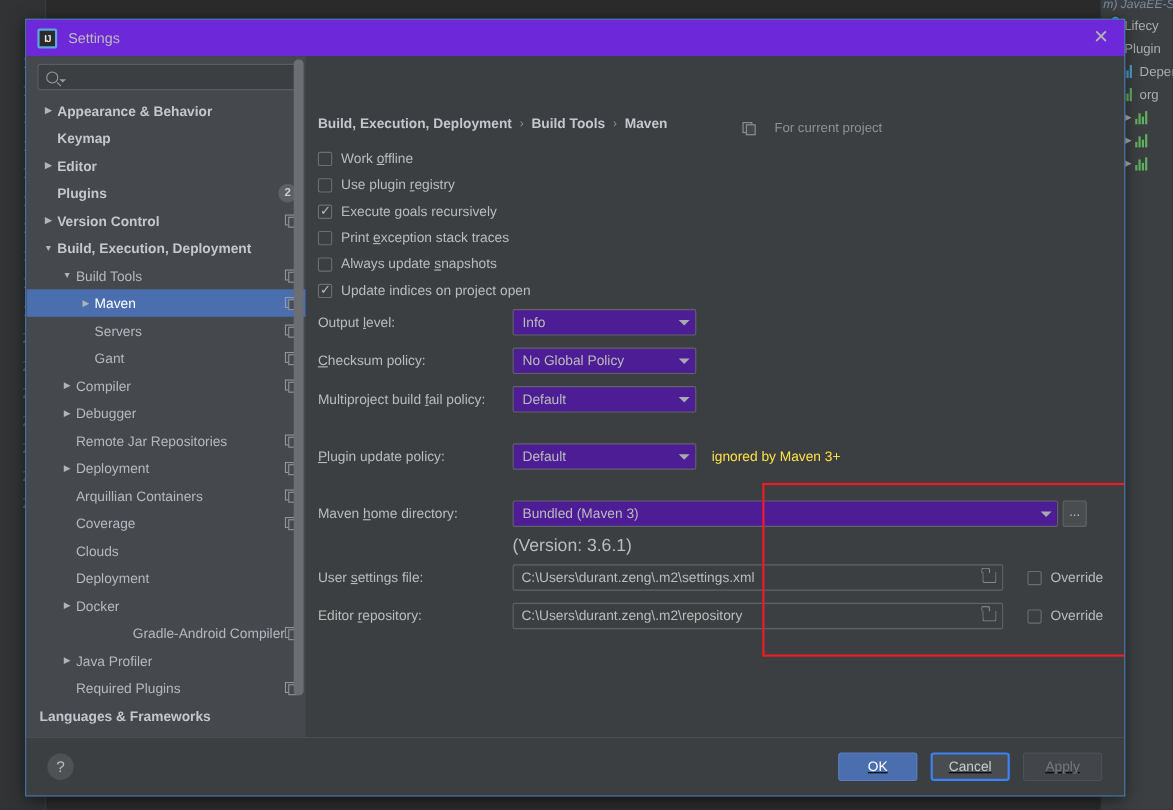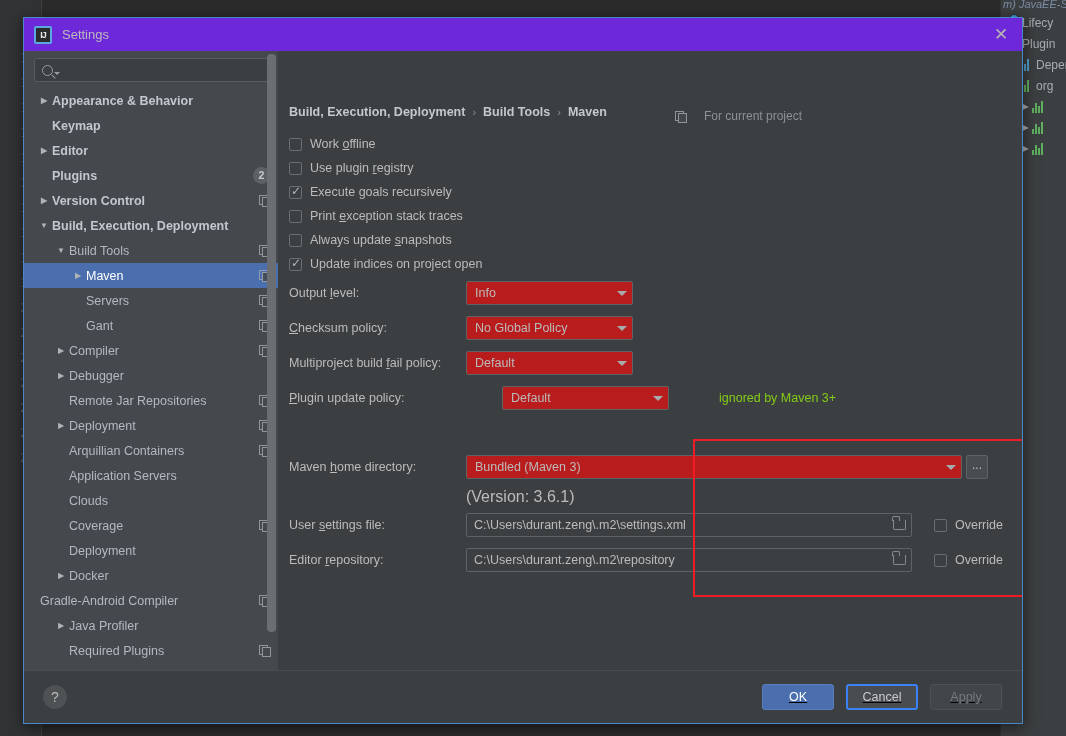--- a/index.html
+++ b/index.html
@@ -208,21 +208,21 @@
     content: '✓'; position: absolute; left: 1px; top: -3px;
     font-size: 12px; color: #b6babd; font-family: "DejaVu Sans", sans-serif;
   }
   .u { text-decoration: underline; }
 
   .field-row { position: absolute; left: 11px; display: flex; align-items: center; }
   .field-label {
     font-size: 12.5px; color: #bbbbbb; width: 177px; flex: none;
   }
   .combo {
-    height: 24px; background: #b91c1c; border: 1px solid #606366;
+    height: 24px; background: #4c1d95; border: 1px solid #606366;
     border-radius: 2px; display: flex; align-items: center;
     padding: 0 0 0 8px; color: #bbbbbb; font-size: 12.5px; cursor: default;
   }
   .combo .cv { flex: 1; overflow: hidden; white-space: nowrap; }
   .combo-arrow {
     width: 20px; flex: none; display: flex;
     align-items: center; justify-content: center;
   }
   .tri {
     width: 0; height: 0;
@@ -247,21 +247,21 @@
     content: ''; position: absolute; left: -1.3px; top: -4px;
     width: 6px; height: 4px;
     border: 1.3px solid #868a8d; border-bottom: none; border-radius: 2px 2px 0 0;
   }
   .ellipsis-btn {
     width: 22px; height: 24px; flex: none; margin-left: 4px;
     background: #4a4d4f; border: 1px solid #606366; border-radius: 2px;
     color: #bbbbbb; font-size: 12px; line-height: 18px; text-align: center;
     cursor: pointer;
   }
-  .hint { font-size: 12.5px; color: #84cc16; }
+  .hint { font-size: 12.5px; color: #fde047; }
   #version-note {
     position: absolute; left: 188px; top: 437px;
     font-size: 16px; color: #bbbbbb;
   }
   #red-highlight {
     position: absolute; left: 415px; top: 388px;
     width: 580px; height: 158px;
     border: 2px solid #ee1c25; pointer-events: none;
   }
 
@@ -479,40 +479,36 @@
             <span class="tree-label">Deployment</span>
             <span class="copy-ico"></span>
           </div>
           <div class="tree-item" style="padding-left: 29px;">
             <span class="tw"></span>
             <span class="tree-label">Arquillian Containers</span>
             <span class="copy-ico"></span>
           </div>
           <div class="tree-item" style="padding-left: 29px;">
             <span class="tw"></span>
-            <span class="tree-label">Application Servers</span>
+            <span class="tree-label">Coverage</span>
+            <span class="copy-ico"></span>
           </div>
           <div class="tree-item" style="padding-left: 29px;">
             <span class="tw"></span>
             <span class="tree-label">Clouds</span>
           </div>
           <div class="tree-item" style="padding-left: 29px;">
             <span class="tw"></span>
-            <span class="tree-label">Coverage</span>
-            <span class="copy-ico"></span>
-          </div>
-          <div class="tree-item" style="padding-left: 29px;">
-            <span class="tw"></span>
             <span class="tree-label">Deployment</span>
           </div>
           <div class="tree-item" style="padding-left: 29px;">
             <span class="tw">▶</span>
             <span class="tree-label">Docker</span>
           </div>
-          <div class="tree-item" style="">
+          <div class="tree-item" style=" text-align: right;">
             <span class="tw"></span>
             <span class="tree-label">Gradle-Android Compiler</span>
             <span class="copy-ico"></span>
           </div>
           <div class="tree-item" style="padding-left: 29px;">
             <span class="tw">▶</span>
             <span class="tree-label">Java Profiler</span>
           </div>
           <div class="tree-item" style="padding-left: 29px;">
             <span class="tw"></span>
@@ -590,21 +586,21 @@
           </div>
           <div class="field-row" style="top: 300px;">
             <div class="field-label"><span>Multiproject build </span><span class="u">f</span><span>ail policy:</span></div>
             <div class="combo" style="width: 167px;">
               <span class="cv">Default</span>
               <span class="combo-arrow">
                 <span class="tri"></span>
               </span>
             </div>
           </div>
-          <div class="field-row" style="top: 335px; gap: 36px;">
+          <div class="field-row" style="top: 352px;">
             <div class="field-label"><span></span><span class="u">P</span><span>lugin update policy:</span></div>
             <div class="combo" style="width: 167px;">
               <span class="cv">Default</span>
               <span class="combo-arrow">
                 <span class="tri"></span>
               </span>
             </div>
             <span class="hint" style="margin-left: 14px;">ignored by Maven 3+</span>
           </div>
         </div>

